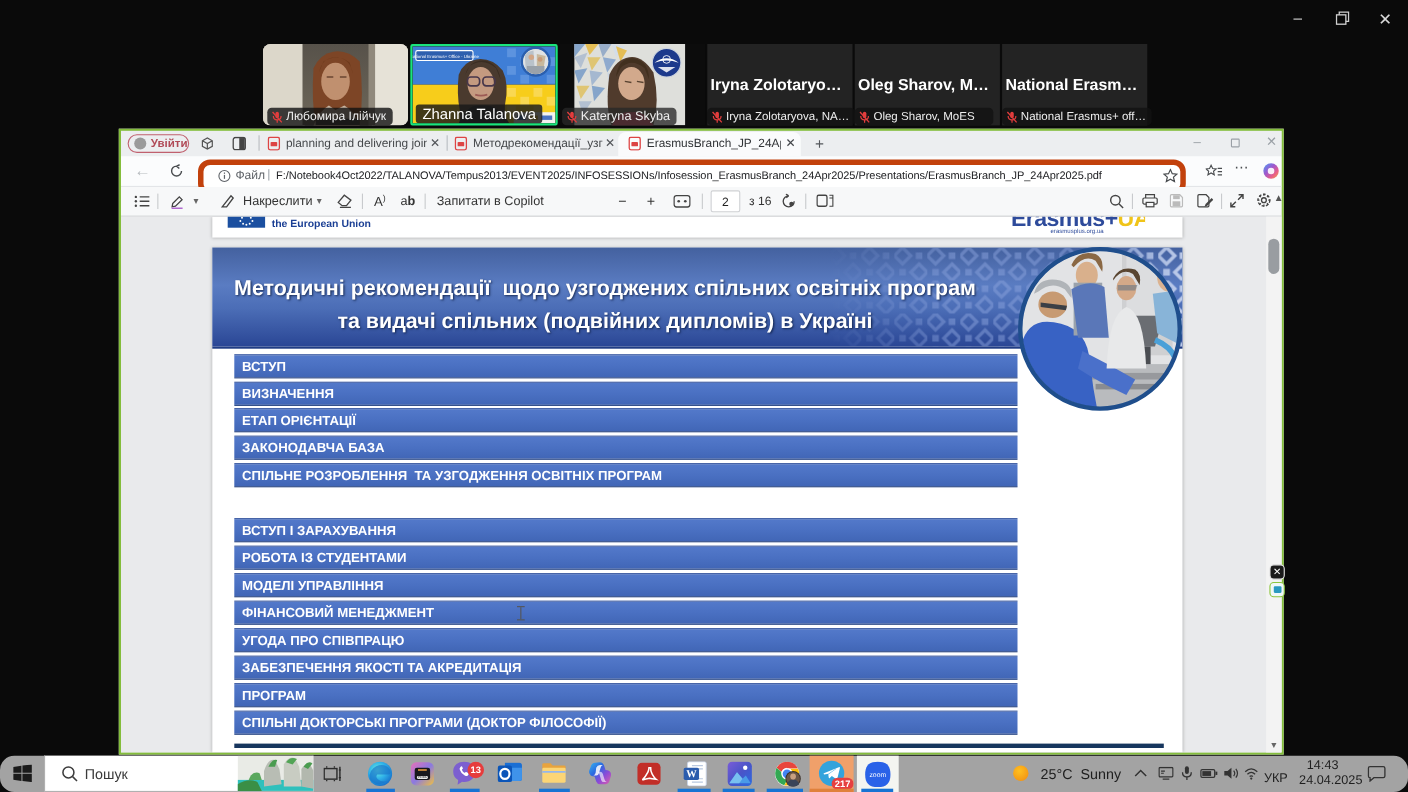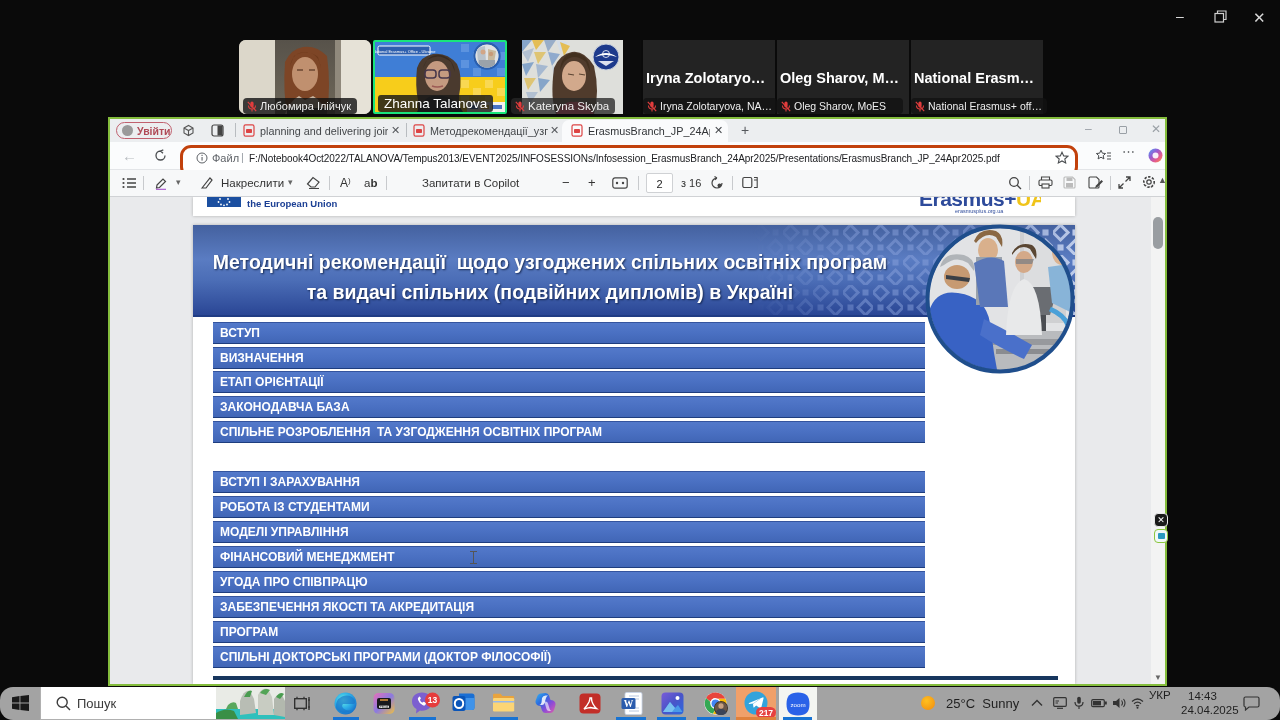--- a/index.html
+++ b/index.html
@@ -235,21 +235,21 @@
       <div class="abs" style="left:975px;top:3px;font-size:12px;color:#9aa0a6;">–</div>
       <div class="abs" style="left:1009px;top:7px;width:8px;height:8px;border:1px solid #9aa0a6;border-radius:1px;"></div>
       <div class="abs" style="left:1041px;top:3px;font-size:12px;color:#9aa0a6;">✕</div>
     </div>
 
     <div class="abs" style="left:0;top:23px;width:1055px;height:28px;background:#fbfcfd;border-bottom:1px solid #e3e5e8;">
       <div class="abs" style="left:12px;top:5px;font-size:15px;color:#b8bcc0;">←</div>
       <svg class="abs" style="left:44px;top:7px;" width="13" height="13" viewBox="0 0 13 13">
           <path d="M11 6.5 A4.5 4.5 0 1 1 6.5 2 M6.5 2 L9.3 0.8 M6.5 2 L9 4.2" fill="none" stroke="#4a4d50" stroke-width="1.3"></path>
         </svg>
-      <div class="abs" style="left:70px;top:3px;width:898px;height:33px;background:#fff;border:3px solid #c2410c;border-radius:11px;">
+      <div class="abs" style="left:70px;top:3px;width:898px;height:33px;background:#fff;border:5px solid #c2410c;border-radius:11px;">
         <svg class="abs" style="left:13px;top:4px;" width="12" height="12" viewBox="0 0 12 12">
             <circle cx="6" cy="6" r="5" fill="none" stroke="#5f6368" stroke-width="1"></circle>
             <rect x="5.5" y="5" width="1.1" height="3.6" fill="#5f6368"></rect>
             <rect x="5.5" y="2.8" width="1.1" height="1.2" fill="#5f6368"></rect>
           </svg>
         <span class="abs" style="left:29px;top:4px;font-size:11px;color:#5f6368;">Файл</span>
         <span class="abs" style="left:58px;top:3px;font-size:11px;color:#9aa0a6;">|</span>
         <span class="abs" style="left:66px;top:5px;font-size:10px;color:#202124;letter-spacing:-0.05px;">F:/Notebook4Oct2022/TALANOVA/Tempus2013/EVENT2025/INFOSESSIONs/Infosession_ErasmusBranch_24Apr2025/Presentations/ErasmusBranch_JP_24Apr2025.pdf</span>
         <svg class="abs" style="left:872px;top:3px;" width="14" height="14" viewBox="0 0 14 14">
             <path d="M7 1.2 L8.7 4.9 L12.8 5.3 L9.8 8 L10.7 12 L7 9.9 L3.3 12 L4.2 8 L1.2 5.3 L5.3 4.9 Z" fill="none" stroke="#4a4d50" stroke-width="1.1"></path>
@@ -293,21 +293,21 @@
       <div class="abs" style="left:111px;top:6.5px;font-size:11.5px;color:#333;">Накреслити</div>
       <div class="abs" style="left:178px;top:7px;font-size:9px;color:#666;">▾</div>
       <svg class="abs" style="left:196px;top:6px;" width="15" height="13" viewBox="0 0 15 13">
           <path d="M1.5 8 L7 1.5 L13 6 L9 11 L5 11 Z" fill="none" stroke="#444" stroke-width="1.2"></path>
           <path d="M3 12.5 H13" stroke="#444" stroke-width="1.1"></path>
         </svg>
       <div class="abs" style="left:219px;top:6px;width:1px;height:14px;background:#c8cacd;"></div>
       <div class="abs" style="left:230px;top:6px;font-size:12px;color:#333;">A<span style="font-size:8px;vertical-align:4px;">)</span></div>
       <div class="abs" style="left:254px;top:6.5px;font-size:11.5px;color:#333;">a<span style="font-weight:bold;">b</span></div>
       <div class="abs" style="left:276px;top:6px;width:1px;height:14px;background:#c8cacd;"></div>
-      <div class="abs" style="left:287px;top:6.5px;font-size:11.5px;color:#333;margin-left:25px;">Запитати в Copilot</div>
+      <div class="abs" style="left:287px;top:6.5px;font-size:11.5px;color:#333;">Запитати в Copilot</div>
       <div class="abs" style="left:452px;top:5px;font-size:13px;color:#333;">−</div>
       <div class="abs" style="left:478px;top:5px;font-size:13px;color:#333;">+</div>
       <svg class="abs" style="left:502px;top:7px;" width="16" height="12" viewBox="0 0 16 12">
           <rect x="0.8" y="0.8" width="14.4" height="10.4" rx="2.2" fill="none" stroke="#444" stroke-width="1.2"></rect>
           <circle cx="5" cy="6" r="1.2" fill="#444"></circle>
           <circle cx="11" cy="6" r="1.2" fill="#444"></circle>
         </svg>
       <div class="abs" style="left:528px;top:6px;width:1px;height:14px;background:#c8cacd;"></div>
       <div class="abs" style="left:536px;top:3px;width:27px;height:20px;background:#fff;border:1px solid #cfd1d4;border-radius:2px;text-align:center;font-size:11px;color:#222;line-height:20px;">2</div>
       <div class="abs" style="left:571px;top:6.5px;font-size:11px;color:#333;">з 16</div>
@@ -659,21 +659,21 @@
         <rect x="14" y="3.5" width="1.8" height="3" fill="#333"></rect>
       </svg>
     <svg class="abs" style="left:1112px;top:9px;" width="14" height="14" viewBox="0 0 14 14">
         <path d="M1 5 H4 L7.5 2 V12 L4 9 H1 Z" fill="#333"></path>
         <path d="M9.5 4.5 Q11.5 7 9.5 9.5 M11.5 3 Q14.5 7 11.5 11" fill="none" stroke="#333" stroke-width="1.1"></path>
       </svg>
     <svg class="abs" style="left:1131px;top:10px;" width="13" height="12" viewBox="0 0 13 12">
         <path d="M1 4.5 Q6.5 -0.5 12 4.5 M3 6.8 Q6.5 3.5 10 6.8 M5 9 Q6.5 7.6 8 9" fill="none" stroke="#333" stroke-width="1.2"></path>
         <circle cx="6.5" cy="10.8" r="1" fill="#333"></circle>
       </svg>
-    <span class="abs" style="left:1149px;top:2px;font-size:11.5px;color:#1f1f1f;">УКР</span>
+    <span class="abs" style="left:1149px;top:15px;font-size:11.5px;color:#1f1f1f;">УКР</span>
     <span class="abs" style="left:1188px;top:3px;font-size:11.5px;color:#1f1f1f;">14:43</span>
     <span class="abs" style="left:1181px;top:17px;font-size:11.5px;color:#1f1f1f;">24.04.2025</span>
     <svg class="abs" style="left:1243px;top:9px;" width="17" height="15" viewBox="0 0 17 15">
         <path d="M1 2.5 Q1 1 2.5 1 L14.5 1 Q16 1 16 2.5 L16 9.5 Q16 11 14.5 11 L6 11 L2.5 14 L2.5 11 Q1 11 1 9.5 Z" fill="none" stroke="#333" stroke-width="1.2"></path>
       </svg>
   </div>
 
   <div class="abs" style="left:1154px;top:513px;width:14px;height:14px;background:#1a1a1a;border:1px solid #e8e8e8;border-radius:4px;color:#fff;font-size:9px;text-align:center;line-height:13px;">✕</div>
   <div class="abs" style="left:1154px;top:529px;width:14px;height:14px;background:#f0f8f8;border:1px solid #8cc63e;border-radius:4px;">
       <div style="margin:3px auto 0;width:7px;height:6px;background:#2a9ac0;border-radius:1px;"></div>

